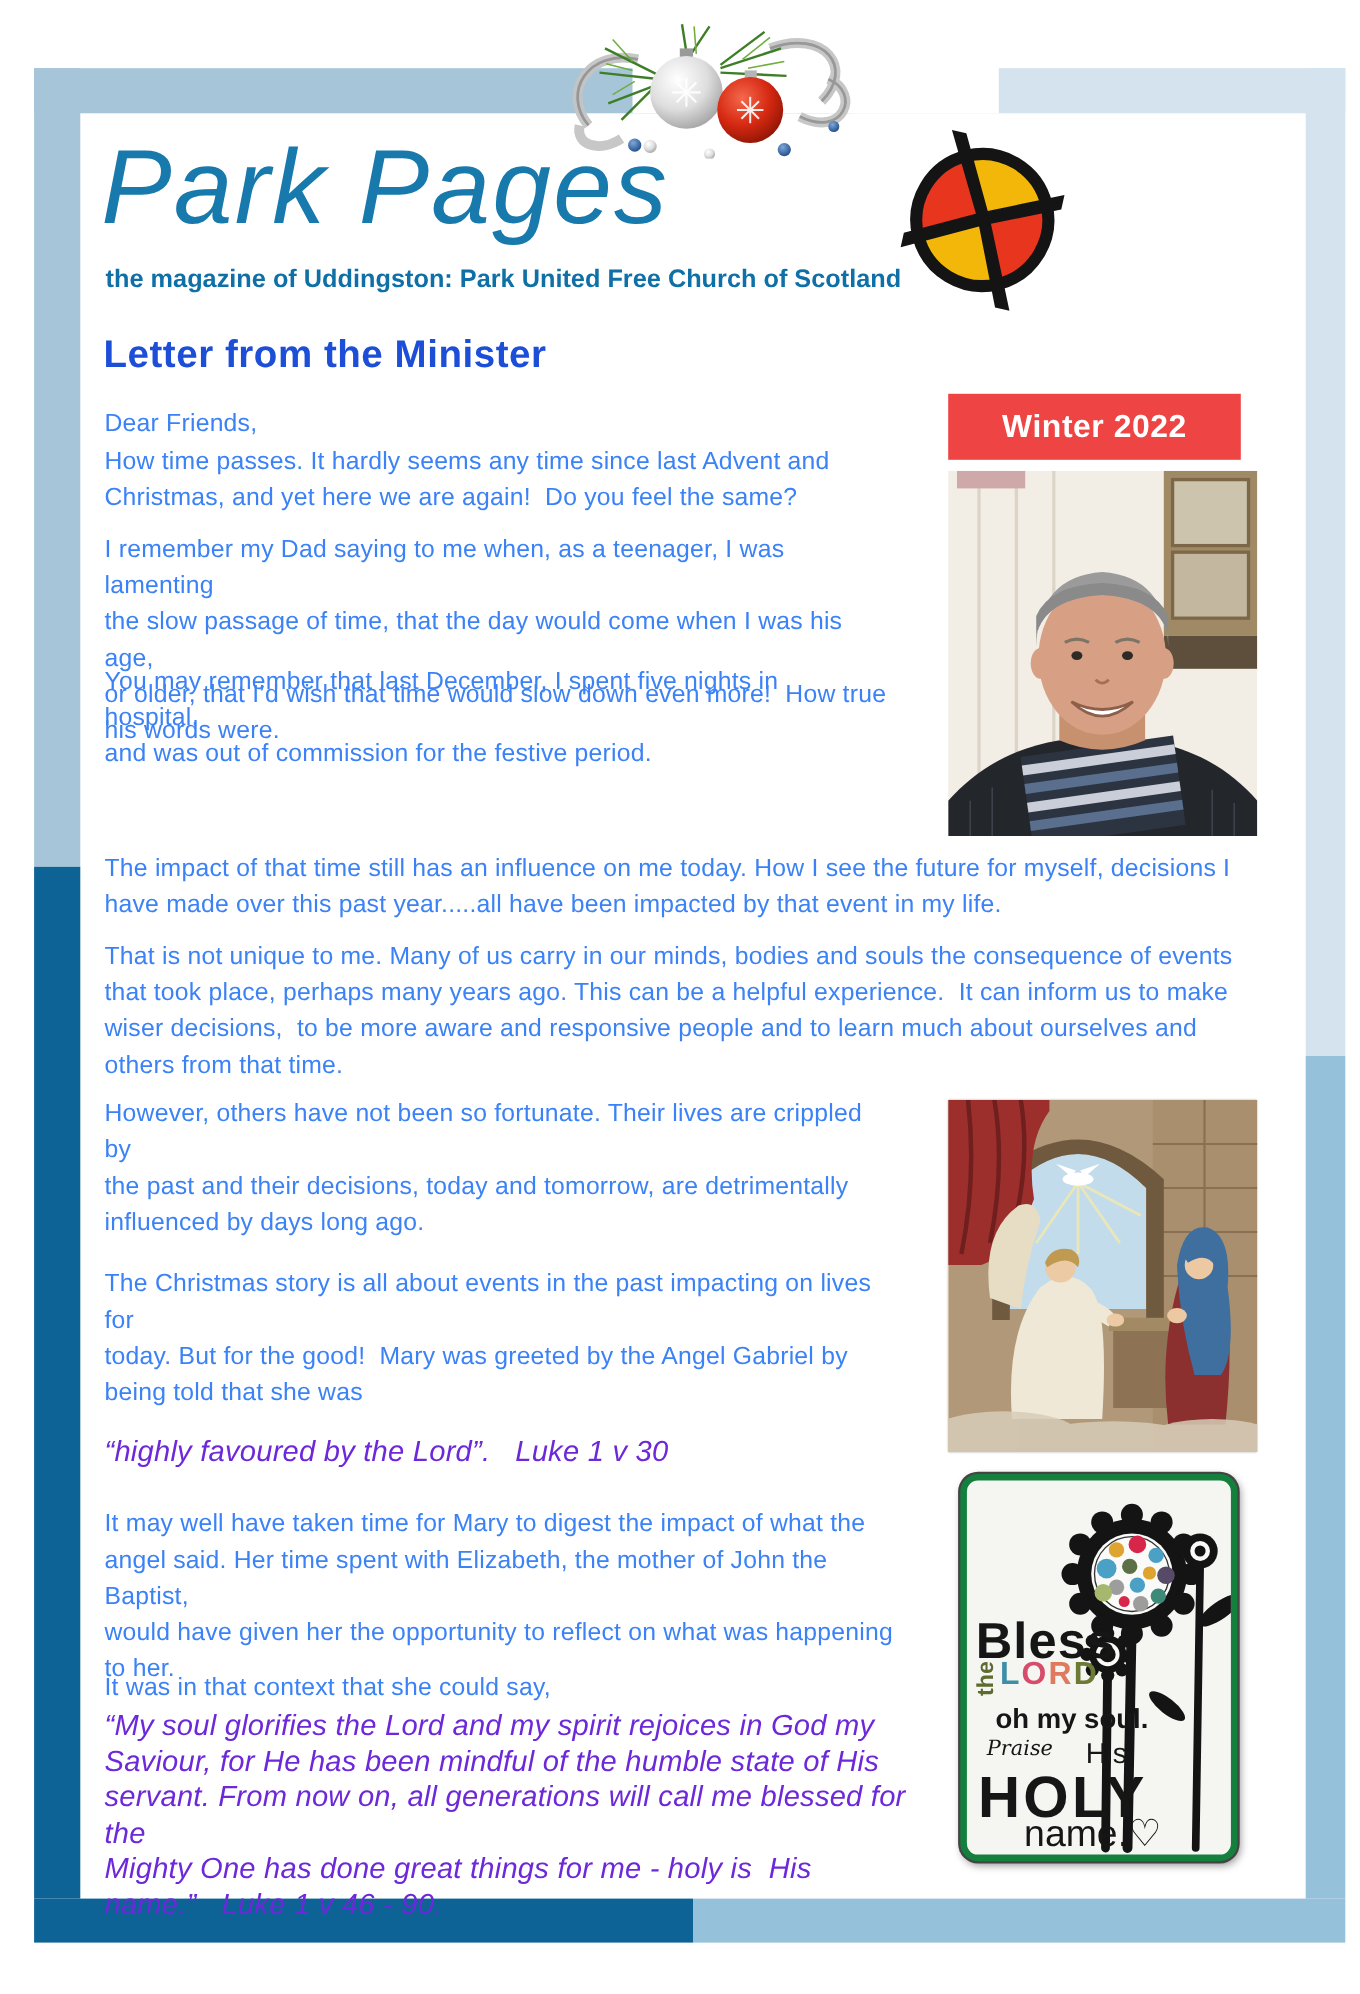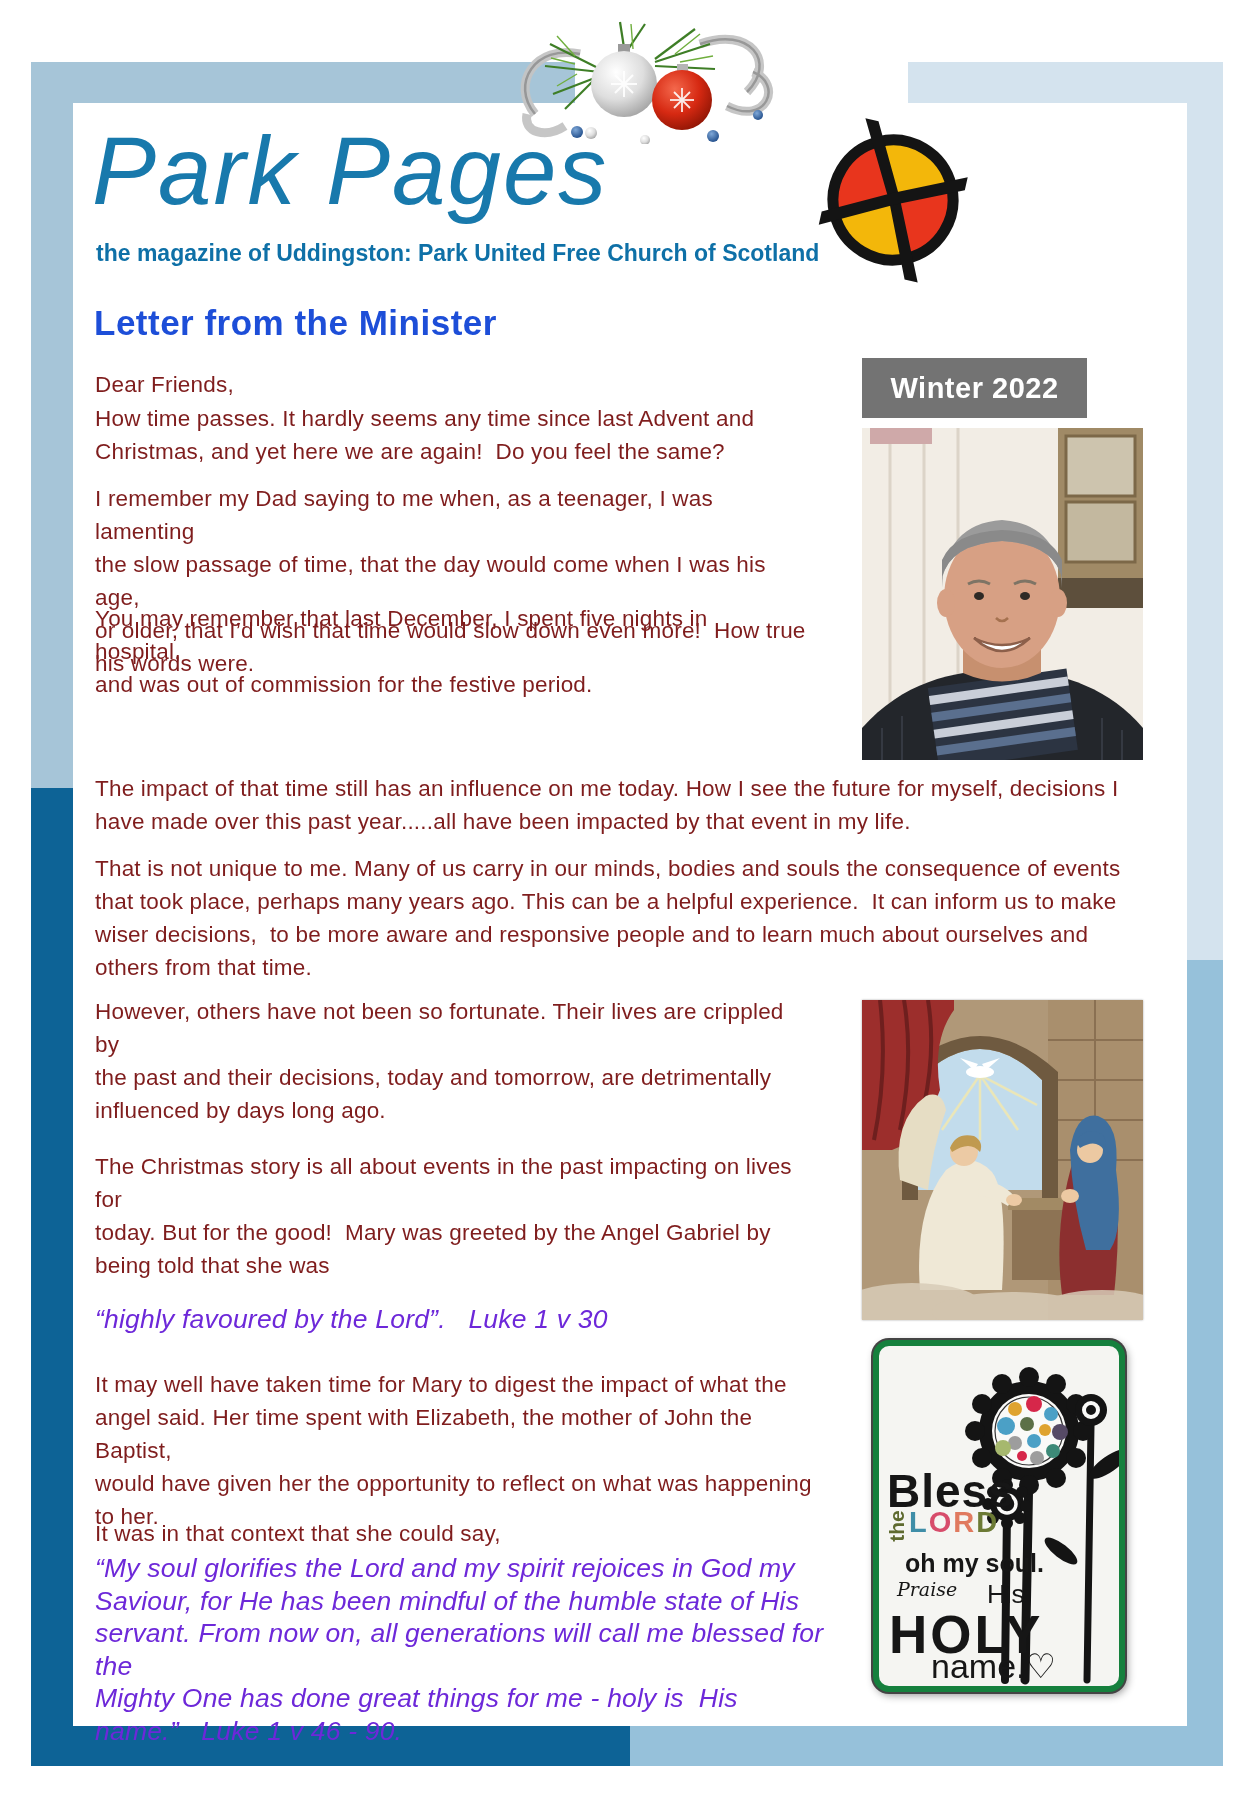--- a/index.html
+++ b/index.html
@@ -14,25 +14,25 @@
   .col-right-pale{left:1187px;top:62px;width:36px;height:898px;background:#d4e3ee;}
   .col-right-med{left:1187px;top:960px;width:36px;height:766px;background:#96c1da;}
   .bar-bottom-dark{left:31px;top:1726px;width:599px;height:40px;background:#0d6396;}
   .bar-bottom-med{left:630px;top:1726px;width:593px;height:40px;background:#96c1da;}
   .ornament-box{left:575px;top:40px;width:333px;height:63px;background:#ffffff;}
   
   .title{position:absolute;left:92px;top:116px;font-size:96px;font-style:italic;
          color:#1879ac;letter-spacing:2px;font-weight:400;}
   .subtitle{position:absolute;left:96px;top:240px;font-size:23px;font-weight:bold;color:#0e70a7;}
   .heading{position:absolute;left:94px;top:303px;font-size:35px;font-weight:bold;color:#1d4ed8;letter-spacing:0.5px;}
-  .badge{position:absolute;left:862px;top:358px;width:225px;height:60px;background:#737373;
+  .badge{position:absolute;left:862px;top:358px;width:266px;height:60px;background:#ef4444;
          color:#ffffff;font-size:29px;font-weight:bold;text-align:center;line-height:60px;letter-spacing:0.5px;}
   
   .para{position:absolute;left:95px;white-space:pre-wrap;font-size:22.5px;line-height:33px;
-        color:#7f1d1d;letter-spacing:0.2px;}
+        color:#3b82f6;letter-spacing:0.2px;}
   .quote{color:#6d28d9;font-style:italic;font-size:26.5px;line-height:32.5px;}
   .p0{top:368px;width:680px;} .p1{top:402px;width:700px;} .p2{top:482px;width:720px;}
   .p3{top:602px;width:700px;} .p4{top:772px;width:1090px;} .p5{top:852px;width:1090px;}
   .p6{top:995px;width:700px;} .p7{top:1150px;width:700px;} .p8{top:1303px;width:720px;}
   .p9{top:1368px;width:740px;} .p10{top:1517px;width:700px;} .p11{top:1552px;width:740px;}
   
   .img{position:absolute;display:block;}
   .ornaments{left:505px;top:14px;width:285px;height:130px;}
   .logo{left:812px;top:106px;width:162px;height:188px;}
   .photo{left:862px;top:428px;width:281px;height:332px;}

